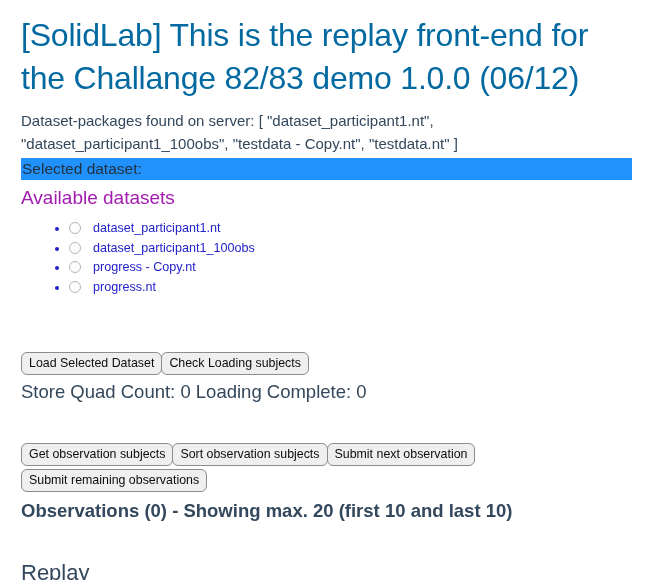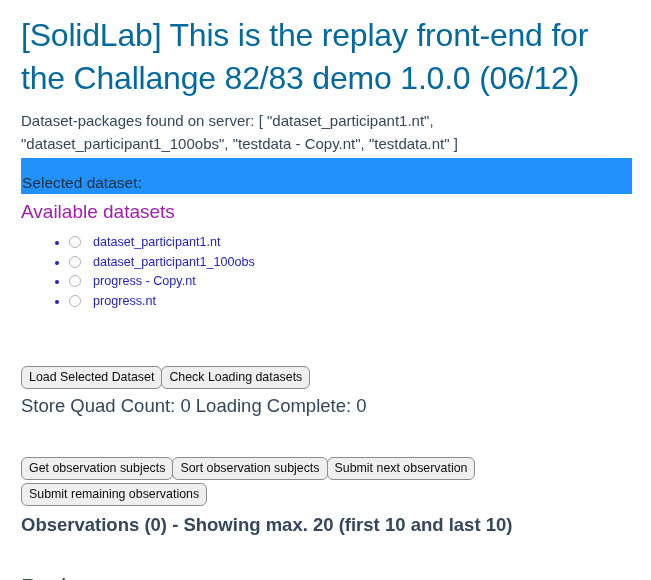--- a/index.html
+++ b/index.html
@@ -36,21 +36,21 @@
     color: #33485c;
     margin: 0 0 2px 0;
     max-width: 612px;
   }
 
   .selected-bar {
     background: #2191fb;
     color: #22313f;
     font-size: 15.5px;
     line-height: 1.25;
-    padding: 15px 1px 2px 1px;
+    padding: 1px 1px 2px 1px;
     margin: 0 0 0 0;
     width: 609px;
   }
 
   h2.avail {
     font-size: 19px;
     font-weight: 400;
     color: #a21caf;
     margin: 6px 0 4px 0;
     line-height: 1.3;
@@ -166,21 +166,21 @@
       <span class="radio"></span><a href="#">progress - Copy.nt</a>
     </li>
     <li>
       <span class="radio"></span><a href="#">progress.nt</a>
     </li>
   </ul>
 
   <div class="spacer-gap"></div>
 
   <div class="btn-row">
-    <button class="ui-btn">Load Selected Dataset</button><button class="ui-btn">Check Loading datasets</button>
+    <button class="ui-btn">Load Selected Dataset</button><button class="ui-btn">Check Loading subjects</button>
   </div>
 
   <h3 class="statline">Store Quad Count: 0 Loading Complete: 0</h3>
 
   <div class="gap-mid"></div>
 
   <div class="btn-row">
     <button class="ui-btn">Get observation subjects</button><button class="ui-btn">Sort observation subjects</button><button class="ui-btn">Submit next observation</button>
   </div>
 

